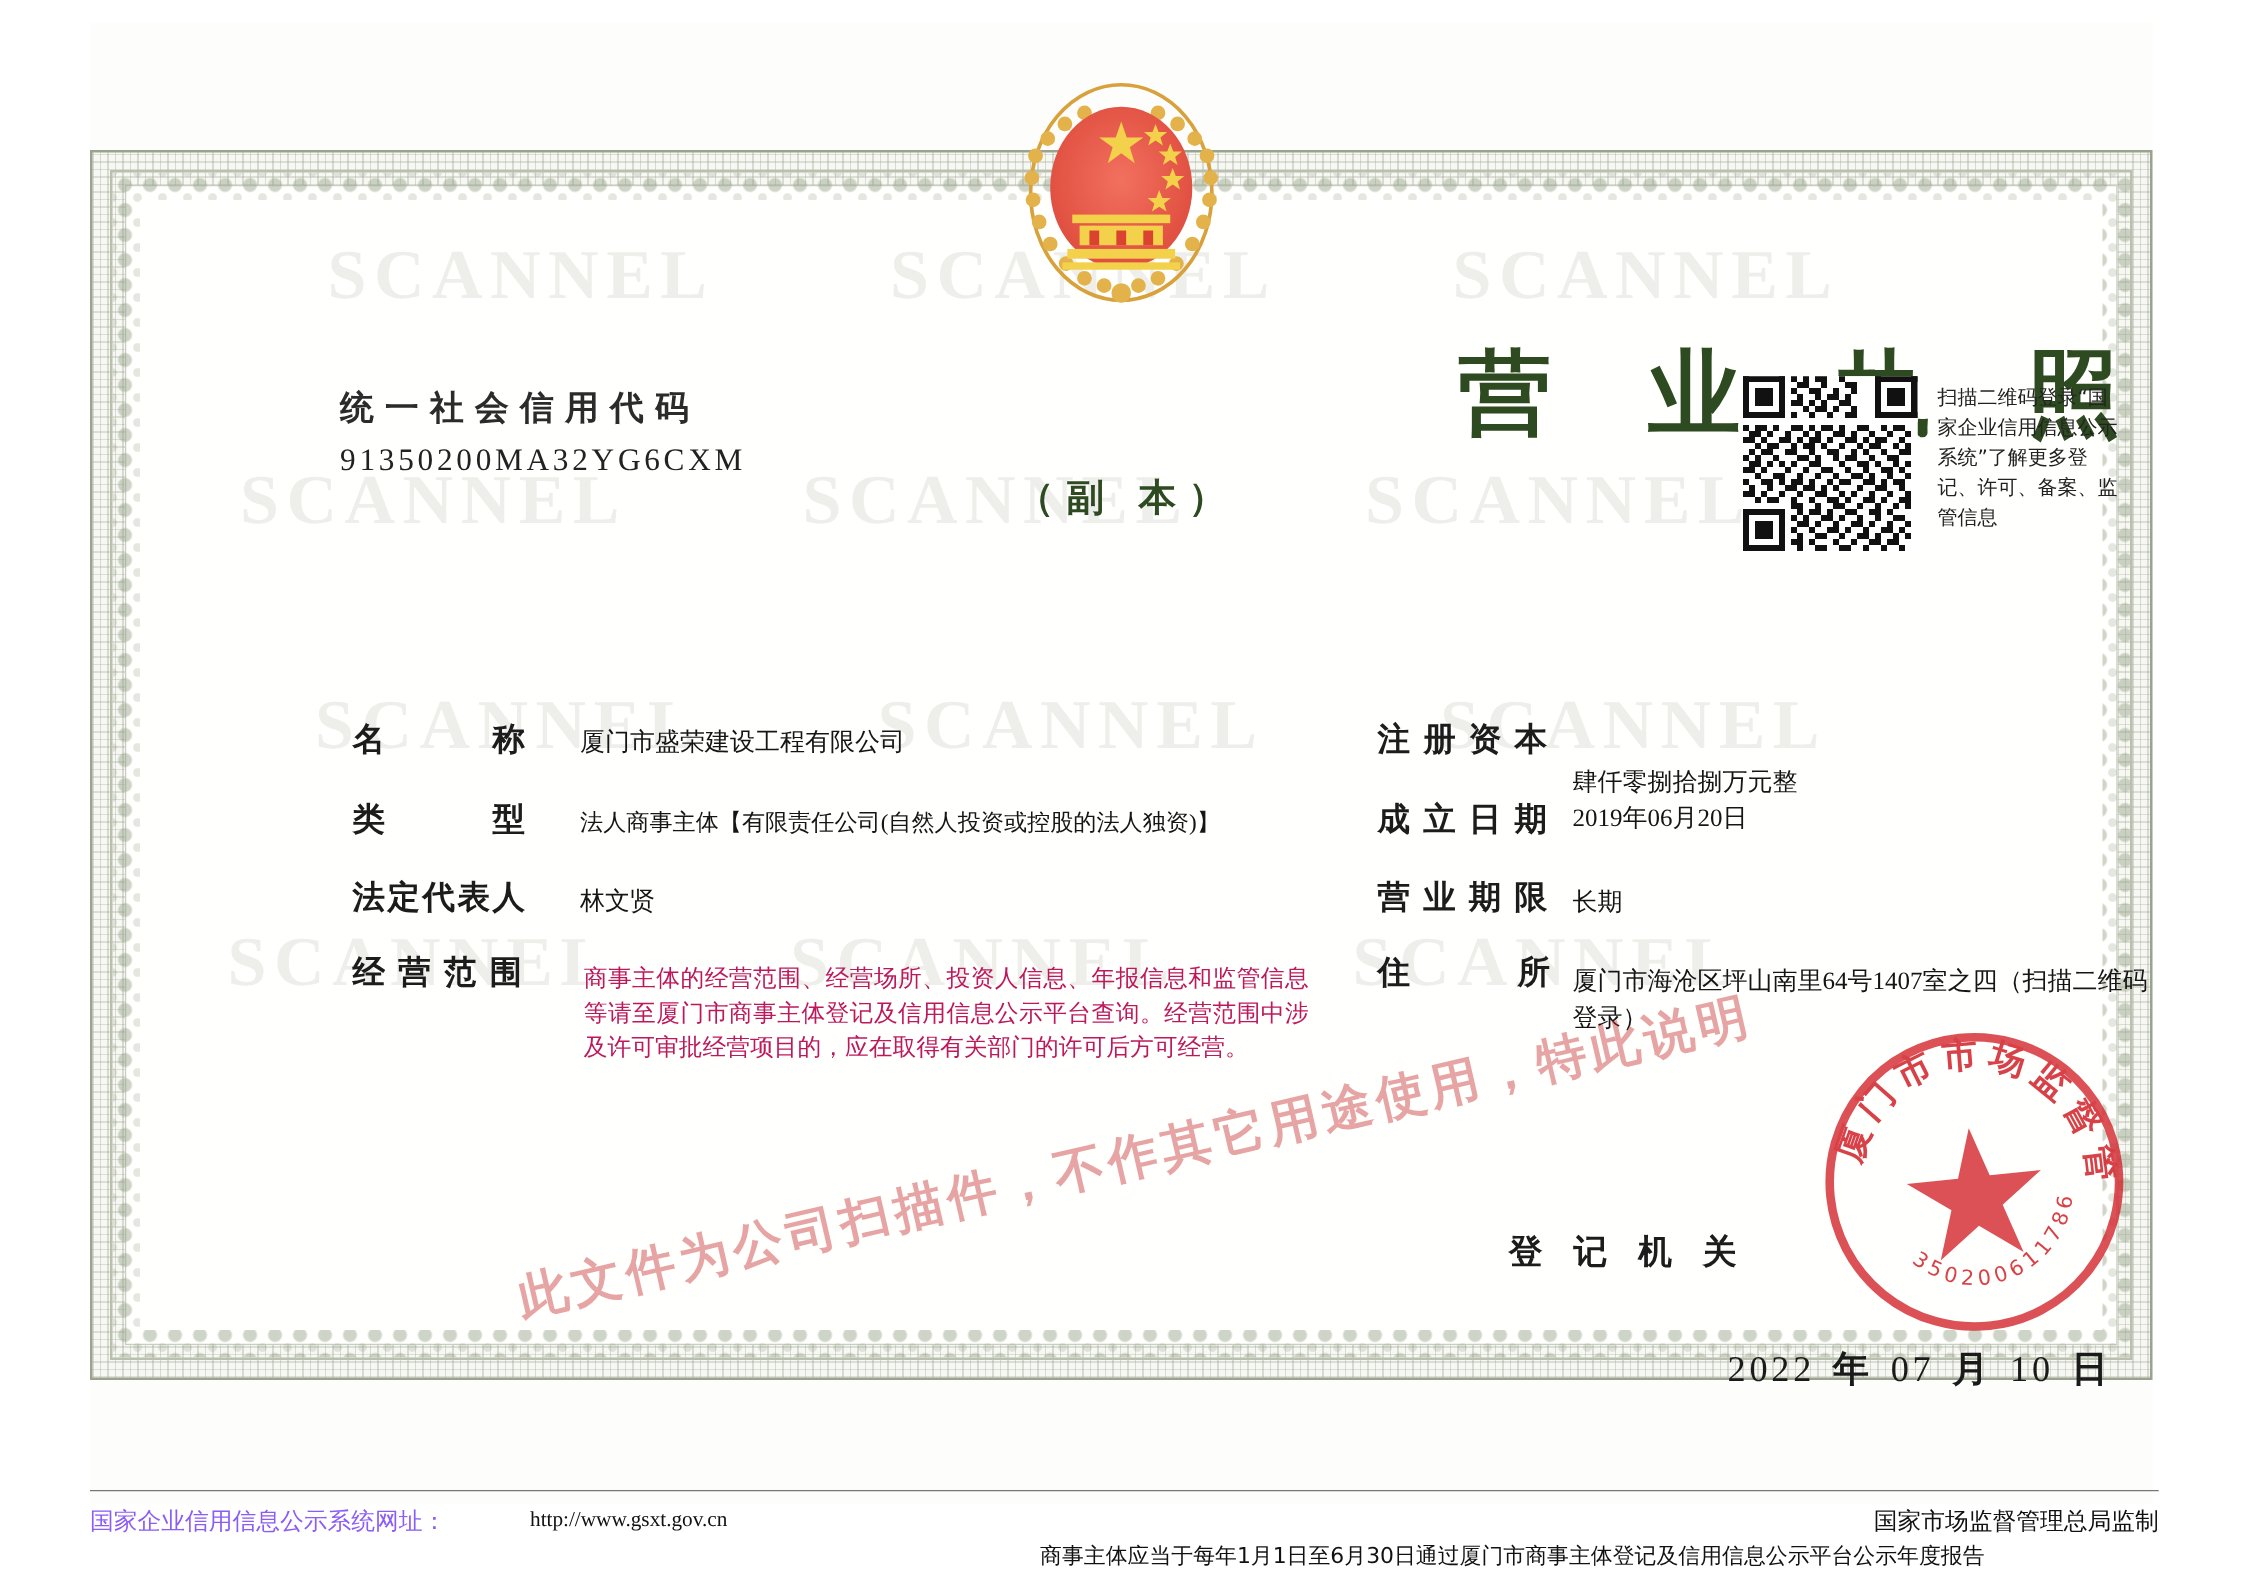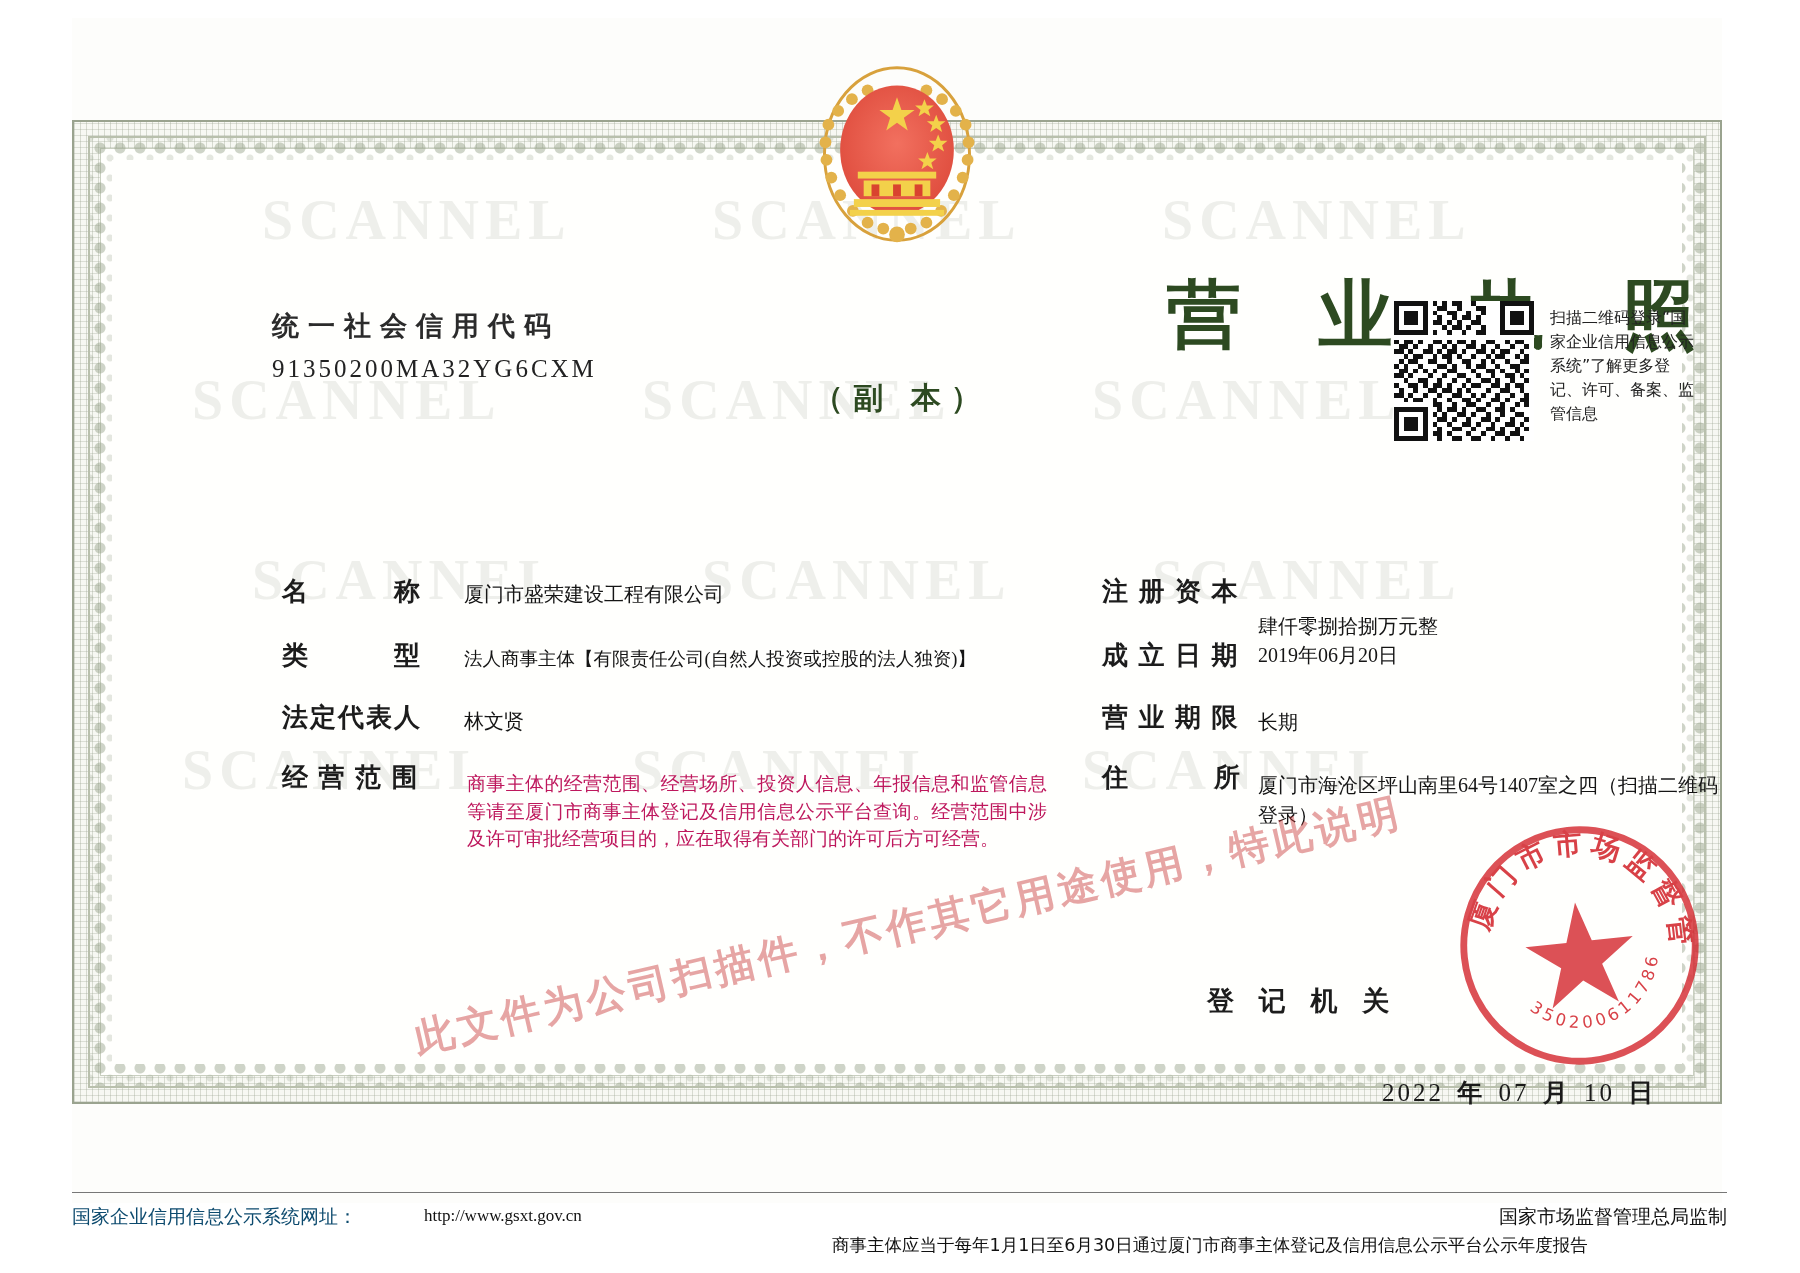--- a/index.html
+++ b/index.html
@@ -117,34 +117,34 @@
   .addr{
     position:absolute;left:1186px;top:752px;width:460px;
     font-size:20px;line-height:1.5;color:#151515;
   }
   .regorg{
     position:absolute;left:1135px;top:965px;
     font-size:27px;font-weight:bold;letter-spacing:9px;color:#1c1c1c;
   }
   .datestamp{
     position:absolute;left:1310px;top:1058px;
-    font-size:25px;letter-spacing:3px;color:#1a1a1a;
+    font-size:29px;letter-spacing:3px;color:#1a1a1a;
   }
   .datestamp b{font-weight:bold;padding:0 4px;}
   
   .seal{
     position:absolute;left:1380px;top:800px;width:255px;height:255px;z-index:8;
     transform:rotate(-6deg);opacity:.86;
   }
   
   .footer{
     position:absolute;left:72px;top:1200px;width:1655px;height:60px;
     font-family:"DejaVu Sans","Liberation Sans",sans-serif;
   }
-  .footer .ft-left{position:absolute;left:0;top:4px;font-size:19px;color:#0c4a6e;}
+  .footer .ft-left{position:absolute;left:0;top:4px;font-size:19px;color:#8b5cf6;}
   .footer .ft-url{position:absolute;left:352px;top:6px;font-size:17px;color:#111;
      font-family:"Liberation Serif",serif;}
   .footer .ft-mid{position:absolute;left:760px;top:0px;font-size:17.5px;line-height:1.5;color:#111;margin-top:32px;}
   .footer .ft-right{position:absolute;right:0;top:4px;font-size:19px;color:#111;}
   .hr-top{position:absolute;left:72px;top:1192px;width:1655px;height:1px;background:#777;}
 </style>
 </head>
 <body>
 
 <div class="cert">

